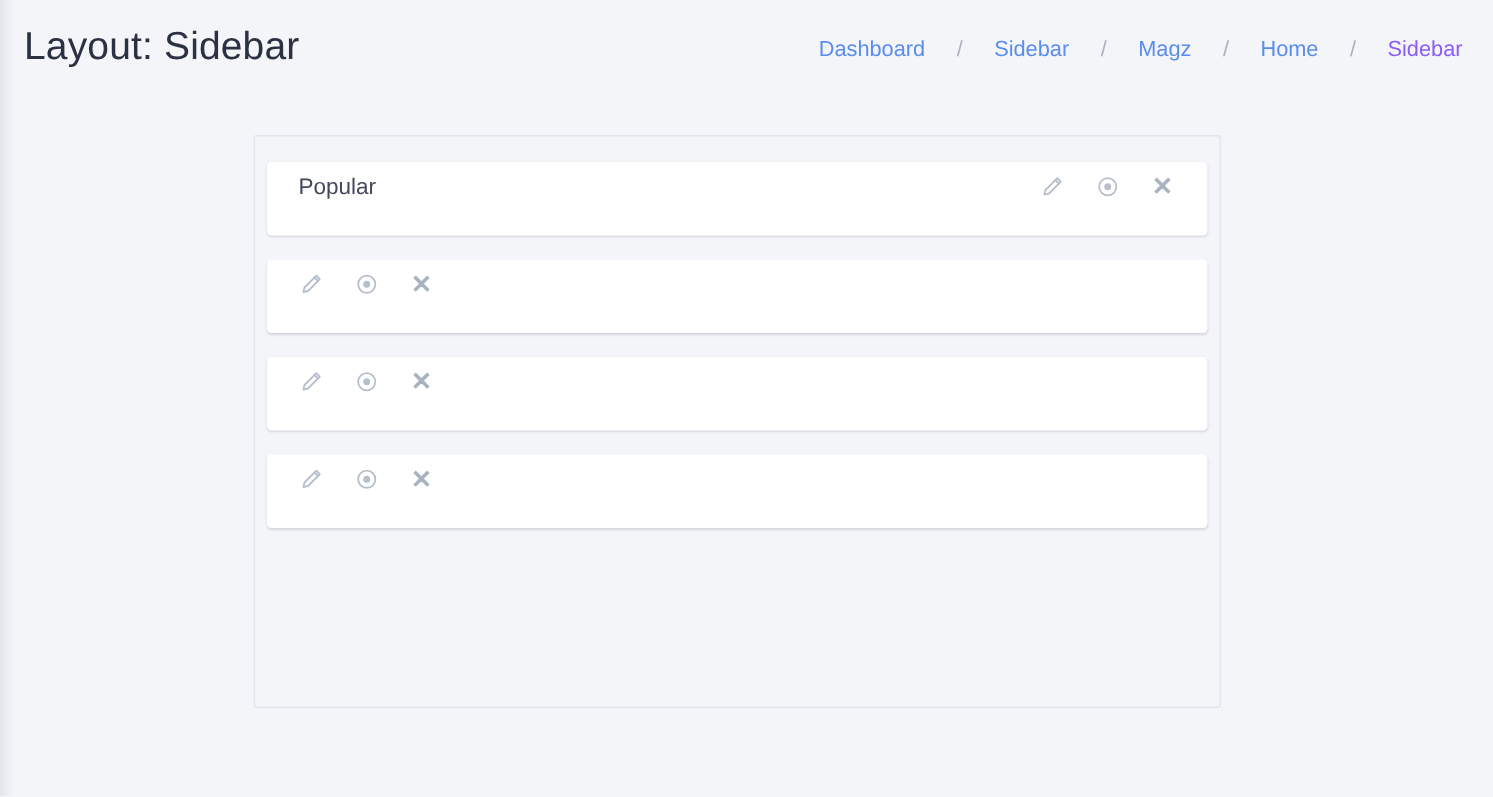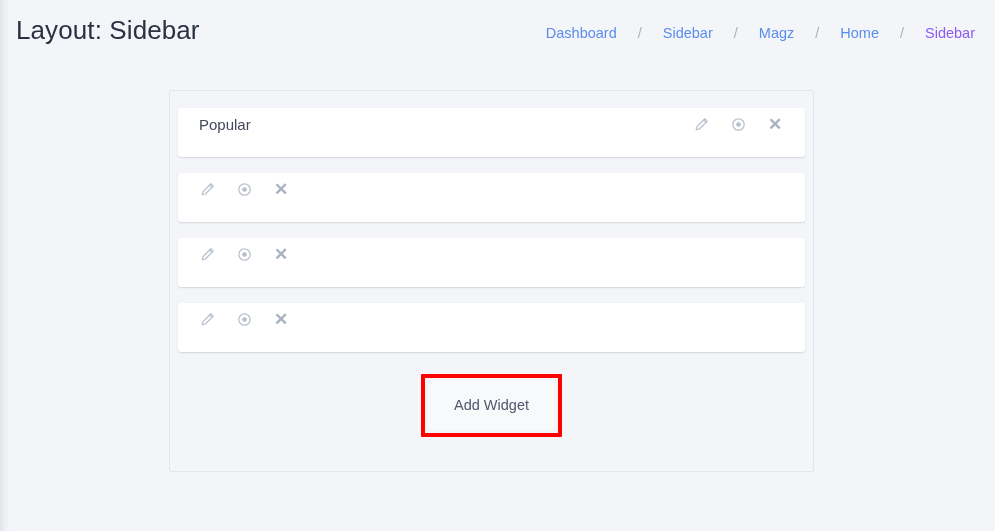--- a/index.html
+++ b/index.html
@@ -254,21 +254,16 @@
               <circle cx="8" cy="8" r="6.1"></circle>
               <circle cx="8" cy="8" r="2.5" fill="currentColor" stroke="none"></circle>
             </svg>
           </span>
           <span class="act act-close" title="Remove">✕</span>
         </div>
       </div>
 
     </div>
 
-    <div class="add-area">
-      <div class="add-highlight">
-        <button class="add-widget-btn">Add Widget</button>
-      </div>
-    </div>
 
   </div>
 
 </div>
 
 </body></html>

